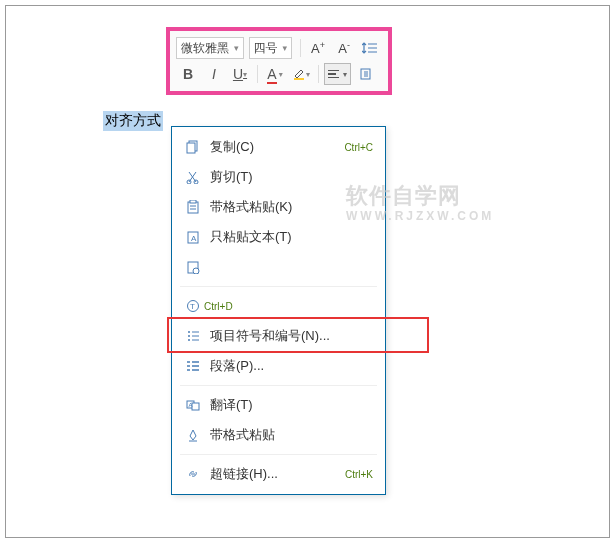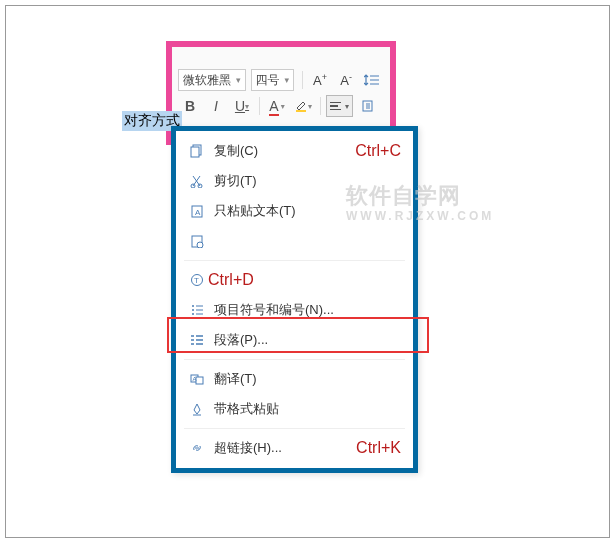--- a/index.html
+++ b/index.html
@@ -1,39 +1,39 @@
 <!DOCTYPE html>
 <html><head>
 <meta charset="utf-8">
 <style>
 *{box-sizing:border-box;margin:0;padding:0;font-family:"Microsoft YaHei",sans-serif;}
 body{background:#fff;width:615px;height:543px;position:relative;}
 .canvas{position:absolute;left:5px;top:5px;width:605px;height:533px;border:1px solid #999;background:#fff;}
-.toolbar{position:absolute;left:160px;top:35px;border:6px solid #ec4899;background:#fafafa;padding:20px 6px;}
+.toolbar{position:absolute;left:160px;top:21px;border:4px solid #ec4899;background:#fafafa;padding:4px 6px;}
 .tb-row{display:flex;align-items:center;height:26px;gap:2px;}
 .combo{display:flex;align-items:center;height:22px;border:1px solid #ccc;background:#fff;font-size:12px;color:#444;padding:0 4px;margin-right:3px;}
 .combo .arr{margin-left:5px;font-size:9px;color:#888;}
 .tbtn{width:24px;height:24px;display:flex;align-items:center;justify-content:center;color:#445;font-size:14px;cursor:pointer;}
 .aplus{color:#444;font-size:13px;}
 .aminus{color:#444;font-size:13px;}
 .sup{font-size:9px;vertical-align:super;}
 .sep{width:1px;height:18px;background:#ddd;margin:0 3px;}
 .secrow .tbtn{font-size:14px;color:#555;}
 .bold{font-weight:bold;}
 .ital{font-style:italic;font-family:serif;}
 .uline{text-decoration:underline;}
 .alignbox{display:flex;align-items:center;border:1px solid #b8b8b8;background:#eee;height:22px;padding:0 3px;gap:4px;}
 .lines{display:flex;flex-direction:column;gap:2px;}
 .lines span{display:block;width:11px;height:1.5px;background:#555;}
-.selected-text{position:absolute;left:116px;top:105px;background:#b7d5f0;font-size:14px;color:#000;padding:1px 2px;}
-.context{position:absolute;left:165px;top:120px;width:247px;background:#fff;border:5px solid #0369a1;box-shadow:2px 2px 6px rgba(0,0,0,0.12);padding:5px 0;}
+.selected-text{position:absolute;left:97px;top:105px;background:#b7d5f0;font-size:14px;color:#000;padding:1px 2px;}
+.context{position:absolute;left:165px;top:120px;width:215px;background:#fff;border:1px solid #0369a1;box-shadow:2px 2px 6px rgba(0,0,0,0.12);padding:5px 0;}
 .mitem{display:flex;align-items:center;height:30px;padding:0 12px 0 10px;cursor:pointer;font-size:13px;color:#333;}
 .mitem .mico{width:22px;display:flex;justify-content:center;color:#4a7db5;font-size:14px;}
 .mitem .mlabel{flex:1;margin-left:6px;}
-.mitem .mshort{color:#b91c1c;font-size:16px;}
+.mitem .mshort{color:#4d7c0f;font-size:10px;}
 .mdiv{height:1px;background:#eee;margin:4px 8px;}
 .highlight-box{position:absolute;left:161px;top:311px;width:262px;height:36px;border:2.5px solid #e73434;pointer-events:none;}
 .watermark{position:absolute;left:340px;top:155px;font-size:22px;font-weight:bold;color:#c8c8c8;opacity:0.65;letter-spacing:1px;pointer-events:none;margin-top:20px;}
 .watermark small{display:block;font-size:12px;letter-spacing:3px;margin-top:-2px;}
 svg{display:block;}
 </style>
 </head>
 <body>
 
 <div class="canvas">
@@ -122,20 +122,30 @@
             <circle cx="3" cy="12" r="2" stroke="#4a7db5" fill="none"></circle>
             <circle cx="10" cy="12" r="2" stroke="#4a7db5" fill="none"></circle>
           </svg>
         </span>
       <span class="mlabel">剪切(T)</span>
     </div>
     <div class="mitem">
       <span class="mico">
           <svg width="14" height="14">
             <rect x="2" y="2" width="10" height="11" stroke="#4a7db5" fill="none"></rect>
+            <rect x="4" y="0" width="6" height="3" stroke="#4a7db5" fill="#fff"></rect>
+            <path d="M4 6 H10 M4 9 H10" stroke="#4a7db5"></path>
+          </svg>
+        </span>
+      <span class="mlabel">带格式粘贴(K)</span>
+    </div>
+    <div class="mitem">
+      <span class="mico">
+          <svg width="14" height="14">
+            <rect x="2" y="2" width="10" height="11" stroke="#4a7db5" fill="none"></rect>
             <text x="5" y="11" font-size="8" fill="#4a7db5">A</text>
           </svg>
         </span>
       <span class="mlabel">只粘贴文本(T)</span>
     </div>
     <div class="mitem">
       <span class="mico">
           <svg width="14" height="14">
             <rect x="2" y="2" width="10" height="11" stroke="#4a7db5" fill="none"></rect>
             <circle cx="10" cy="11" r="3" stroke="#4a7db5" fill="#fff"></circle>

